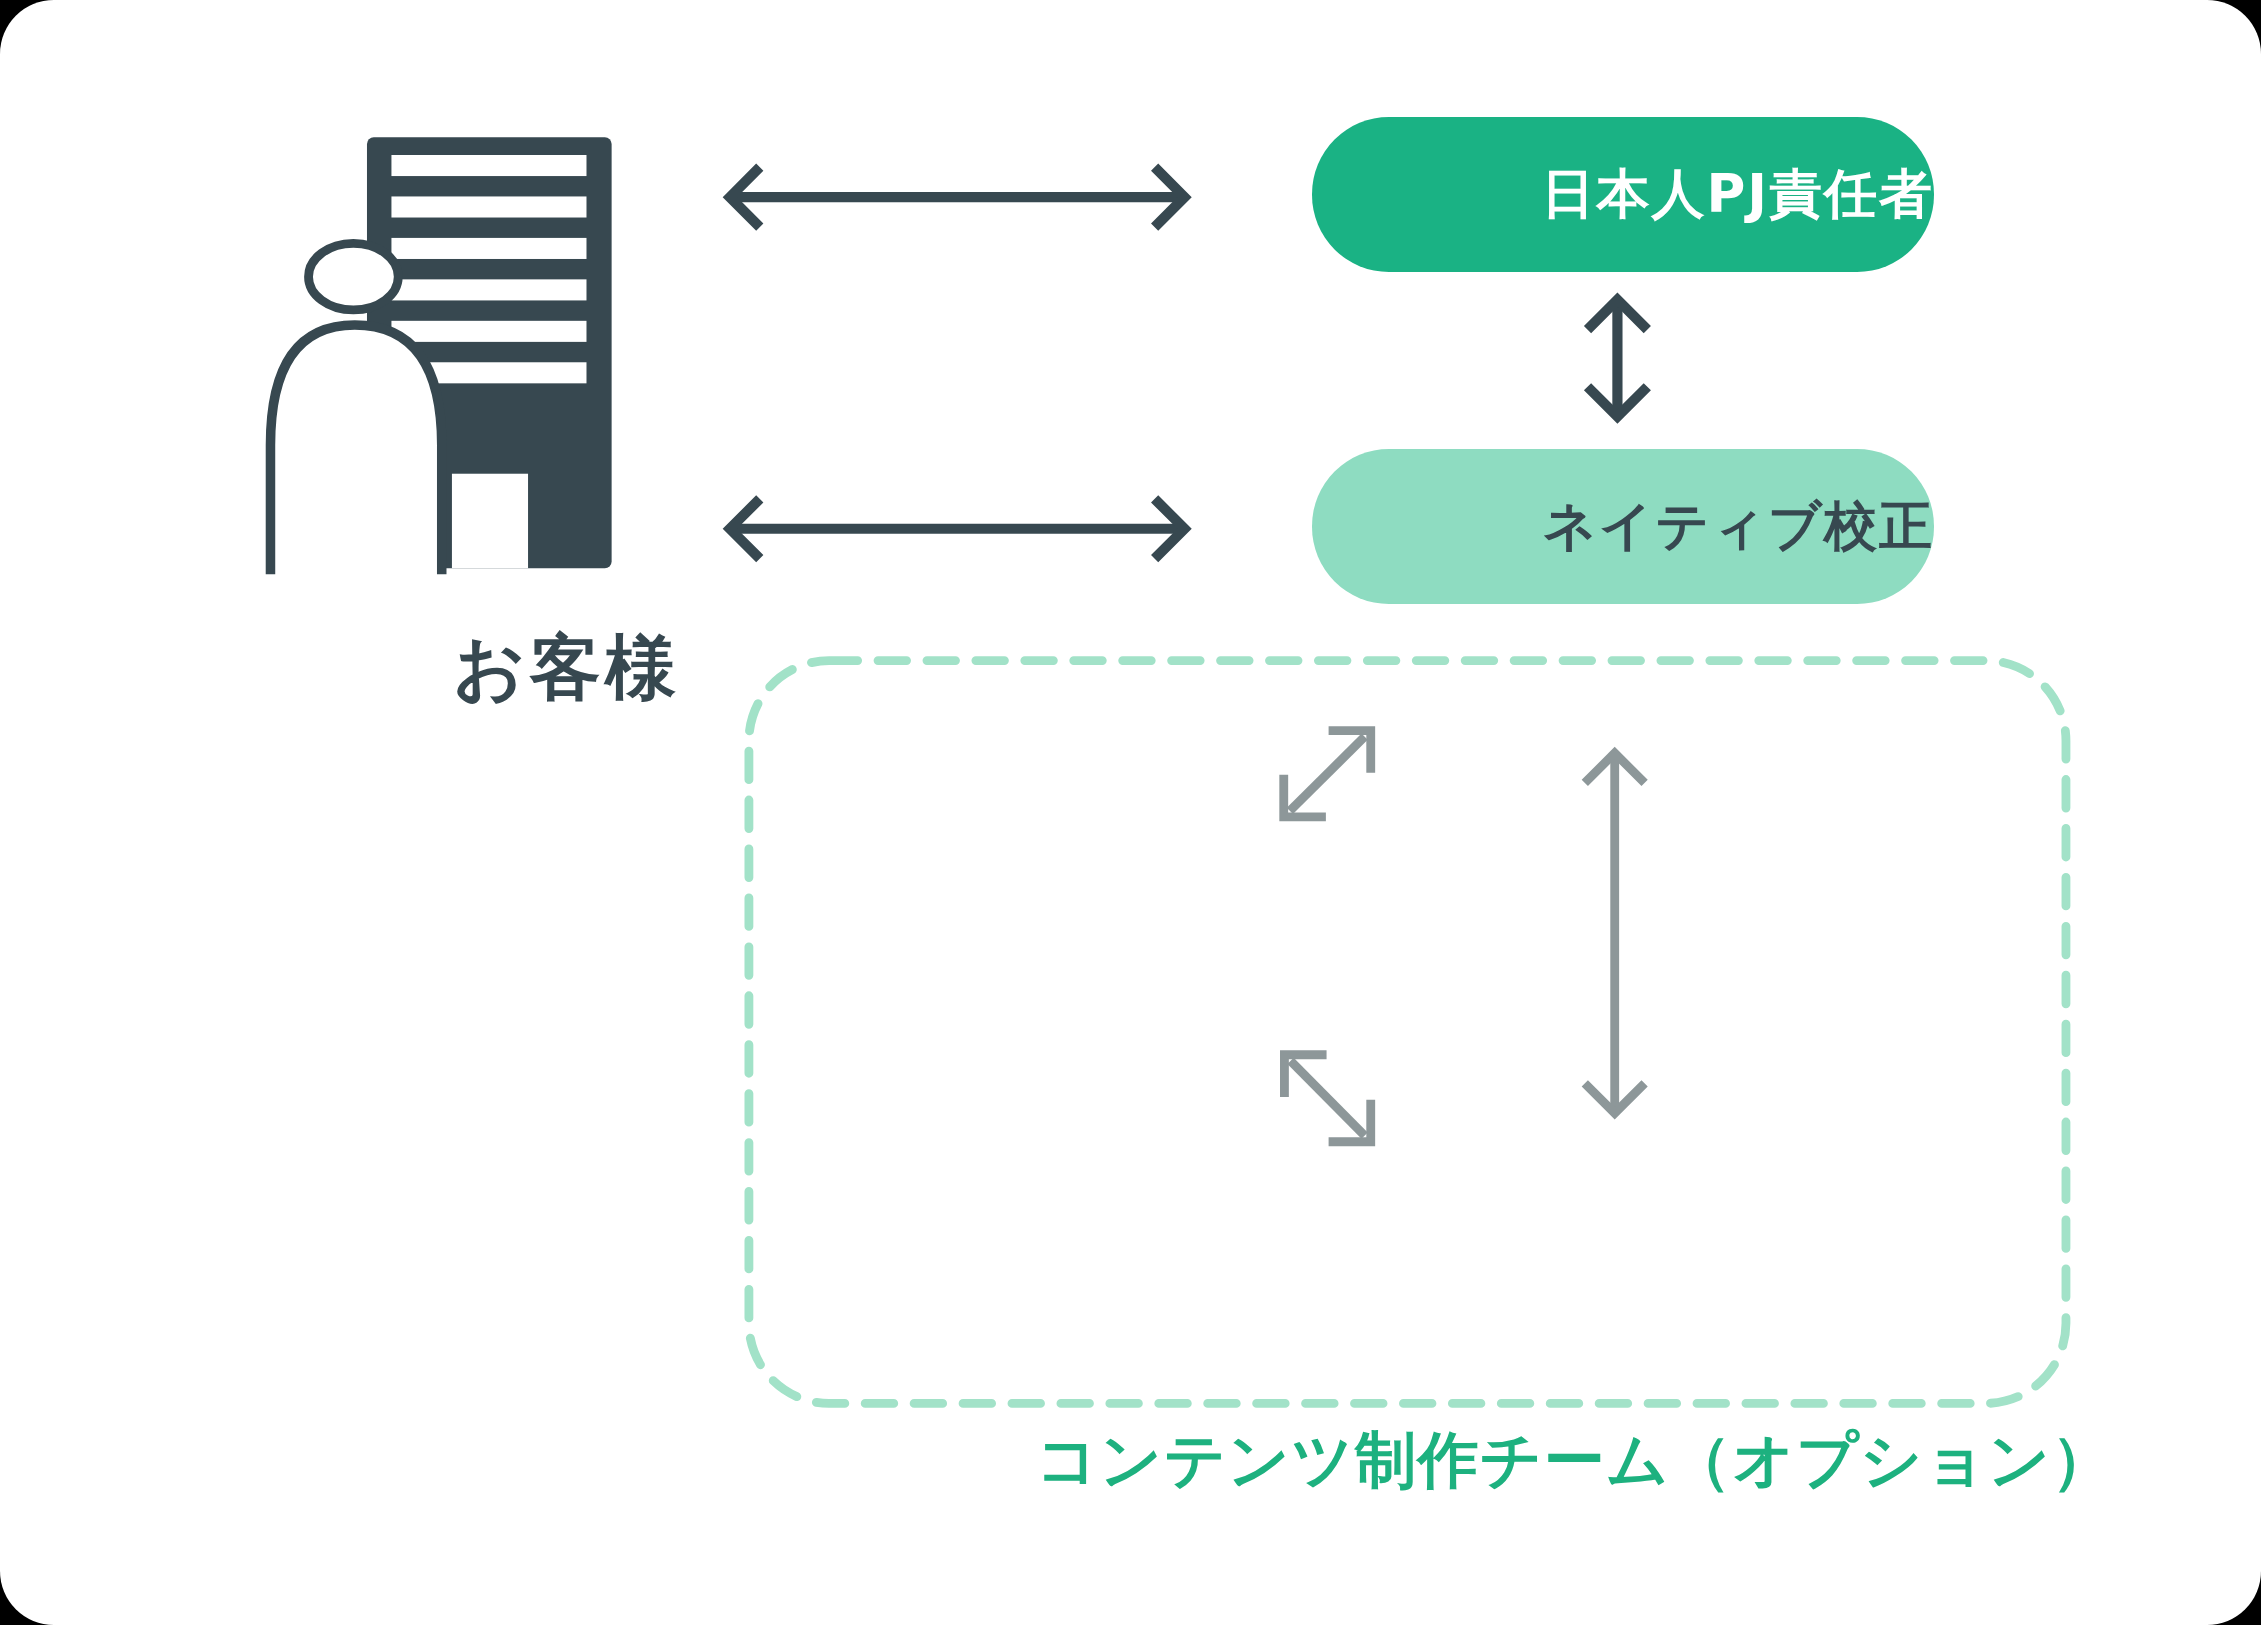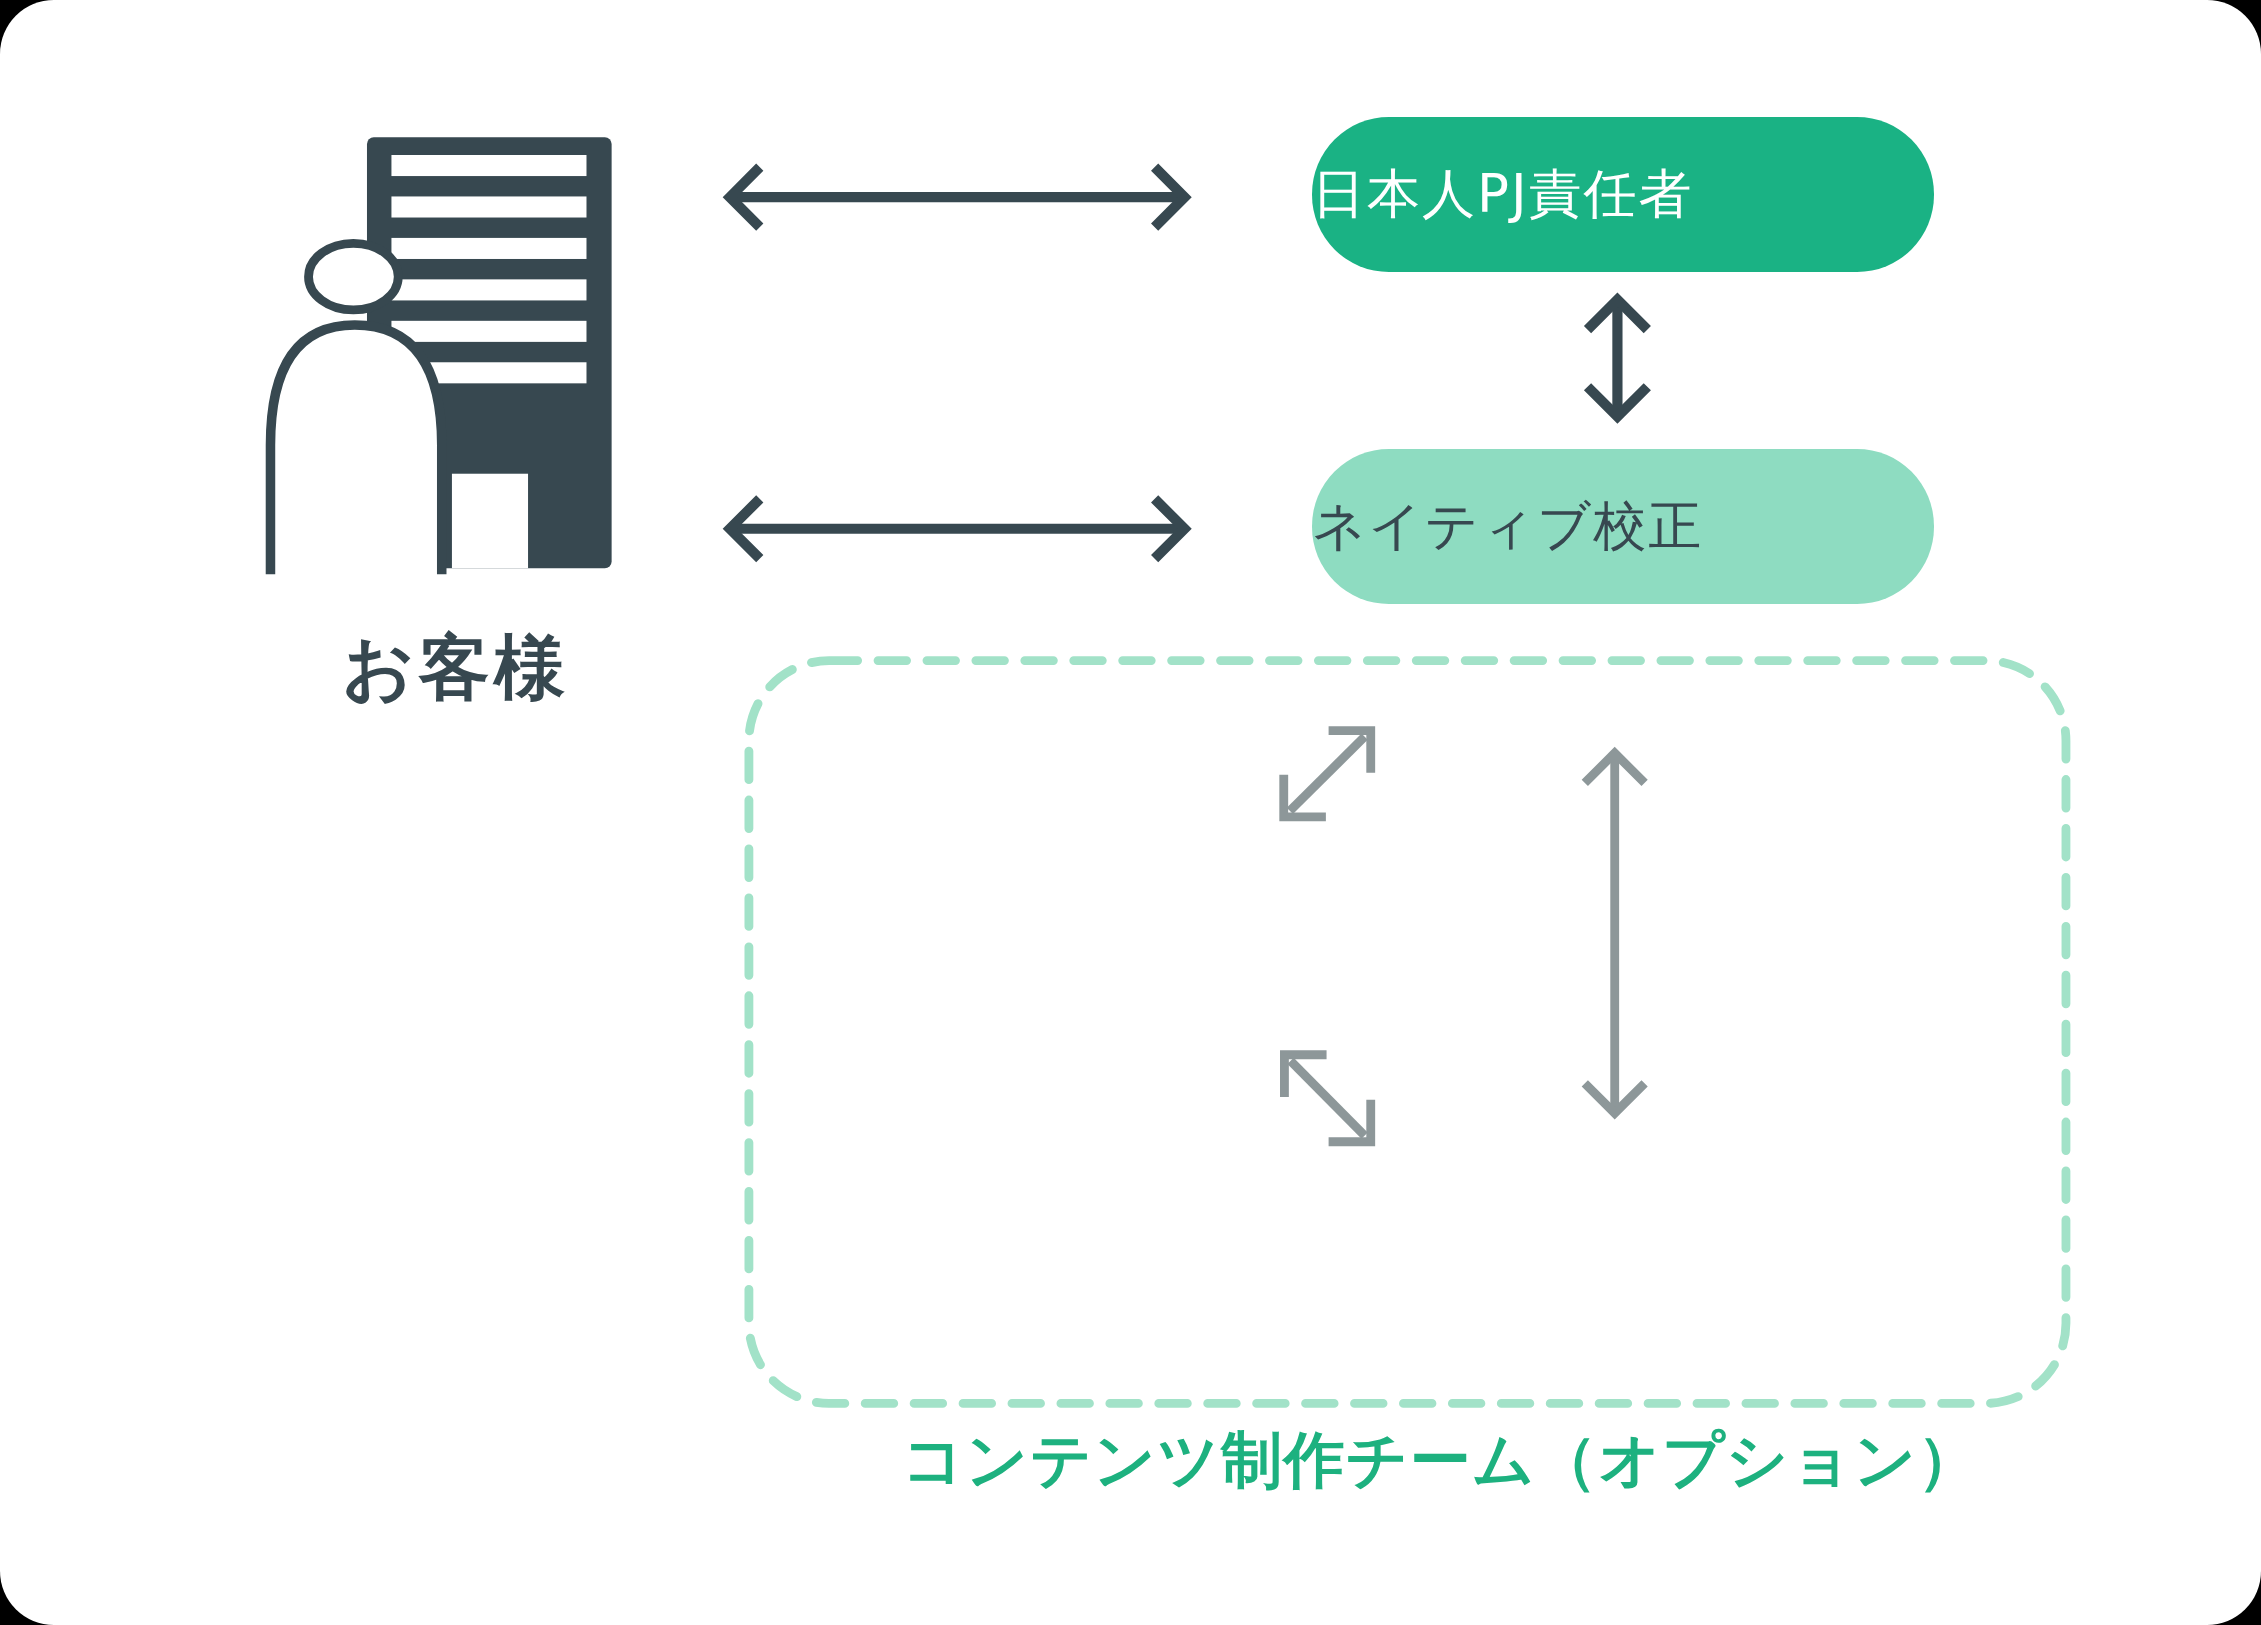--- a/index.html
+++ b/index.html
@@ -21,22 +21,22 @@
   .s-dark{stroke:var(--dark,#374850);stroke-width:15px;fill:none;}
   .s-grey{stroke:var(--grey,#8d9799);stroke-width:13px;fill:none;}
   .dashed-rect{
     fill:none;stroke:var(--dashed,#a2e2c8);stroke-width:13px;
     stroke-dasharray:42 30;stroke-linecap:round;
   }
 
   
   .pill{
     position:absolute;
-    display:flex;align-items:center;justify-content:flex-start;
-    font-weight:400;
+    display:flex;align-items:center;justify-content:flex-end;
+    font-weight:700;
     box-sizing:border-box;
     white-space:nowrap;
   }
   .pill-pj{
     left:1312px;top:117px;width:622px;height:155px;
     background:var(--green,#1ab284);
     border-radius:77px;
     color:#ffffff;font-size:53px;letter-spacing:2px;
   }
   .pill-consultant{
@@ -56,21 +56,21 @@
     left:1302px;top:1164px;width:666px;height:169px;
     background:var(--card,#fff);
     border:13.6px solid var(--pill-border,#7ed8b4);
     border-radius:84px;
     color:var(--grey,#8d9799);font-size:45px;letter-spacing:4.1px;
   }
 
   
   .caption{
     position:absolute;
-    display:flex;align-items:center;justify-content:center;
+    display:flex;align-items:center;justify-content:flex-end;
     font-weight:700;white-space:nowrap;
   }
   .customer-label{
     left:231px;top:624px;width:449px;height:88px;
     color:var(--dark,#374850);font-size:71px;letter-spacing:4.1px;
   }
   .team-label{
     left:768px;top:1420px;width:1346px;height:82px;
     color:var(--label-green,#1db17f);font-size:61px;letter-spacing:1.4px;
   }

